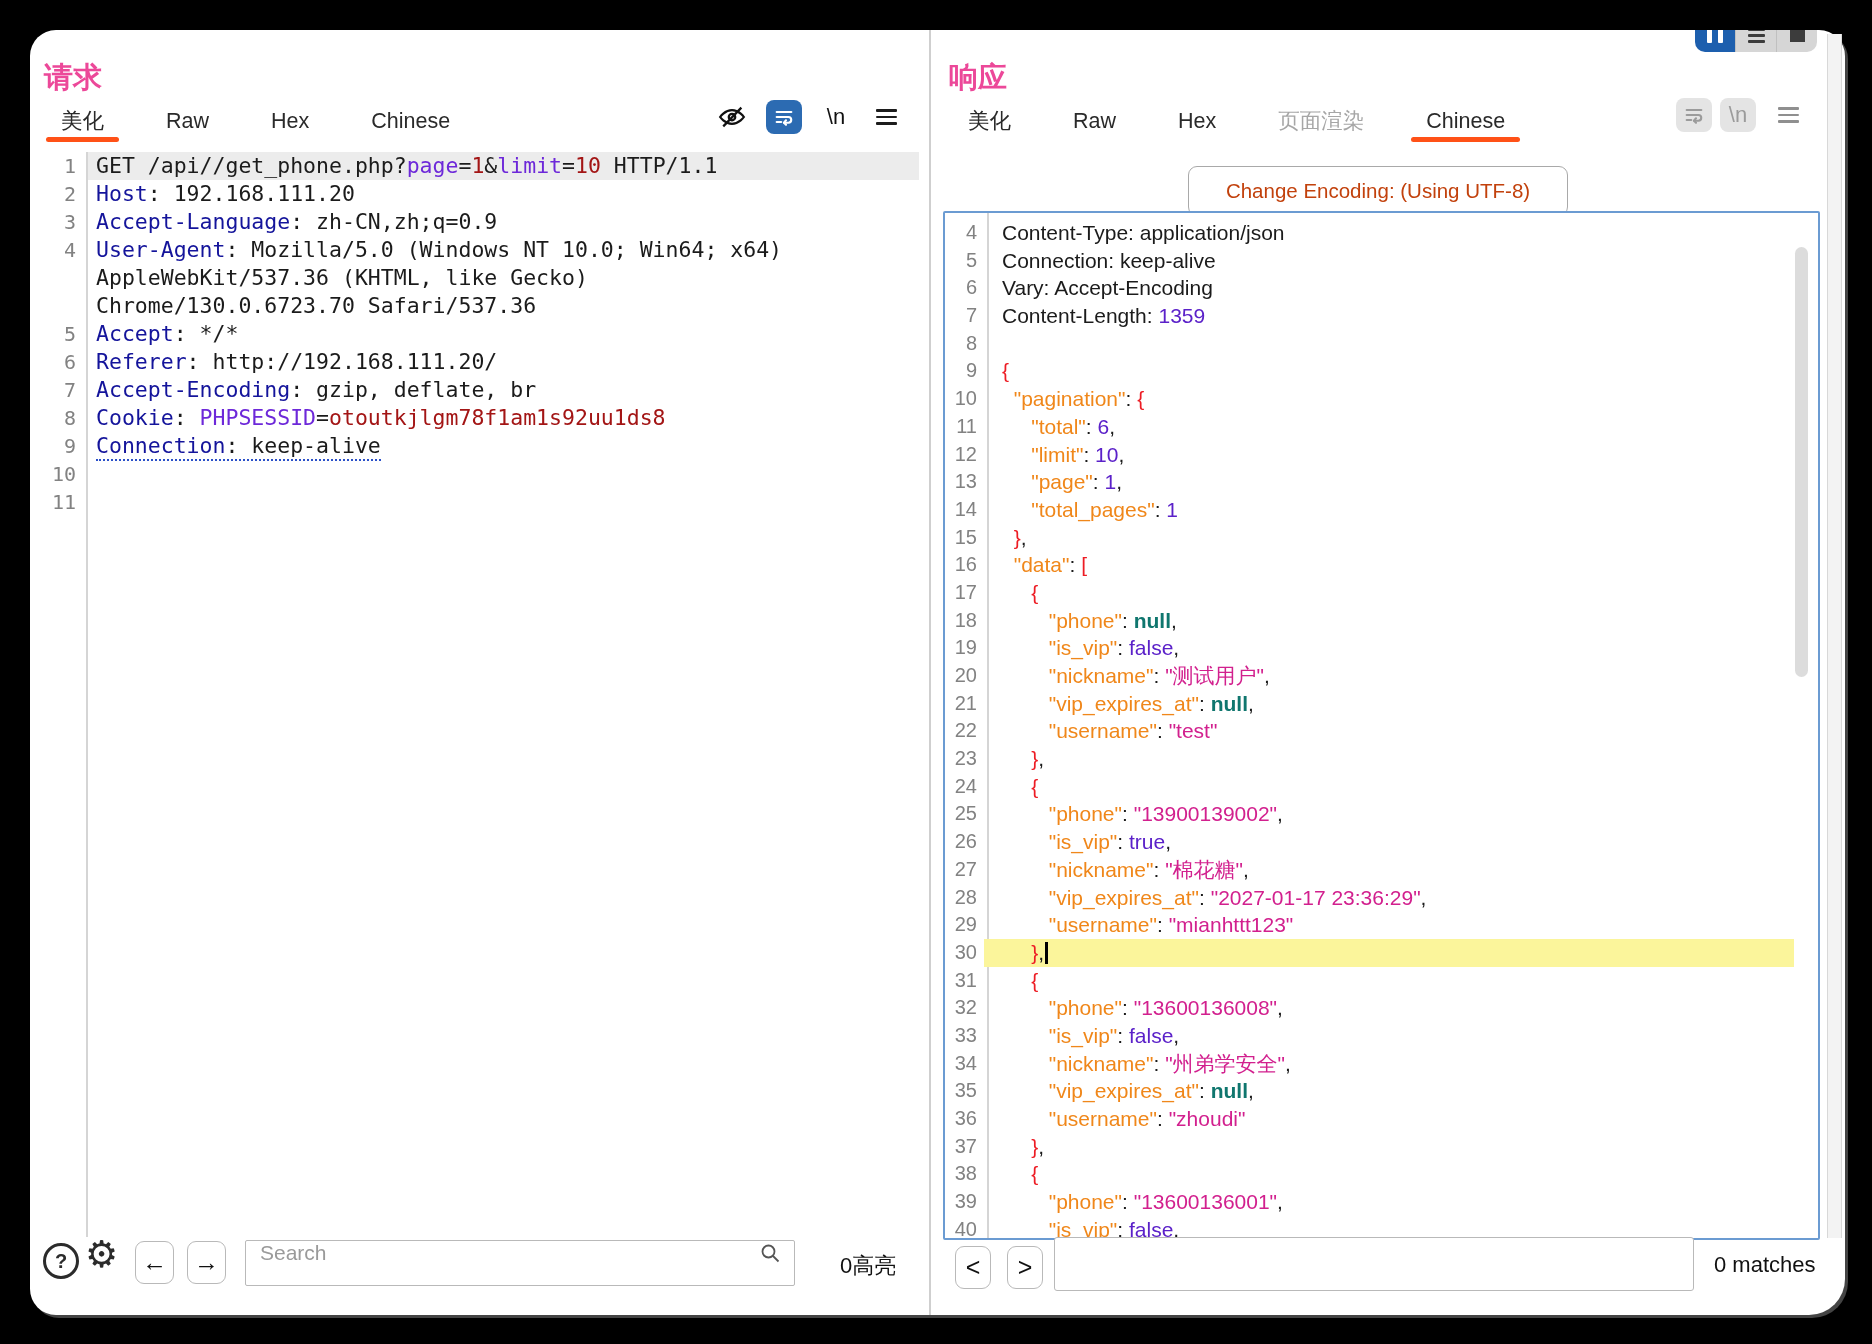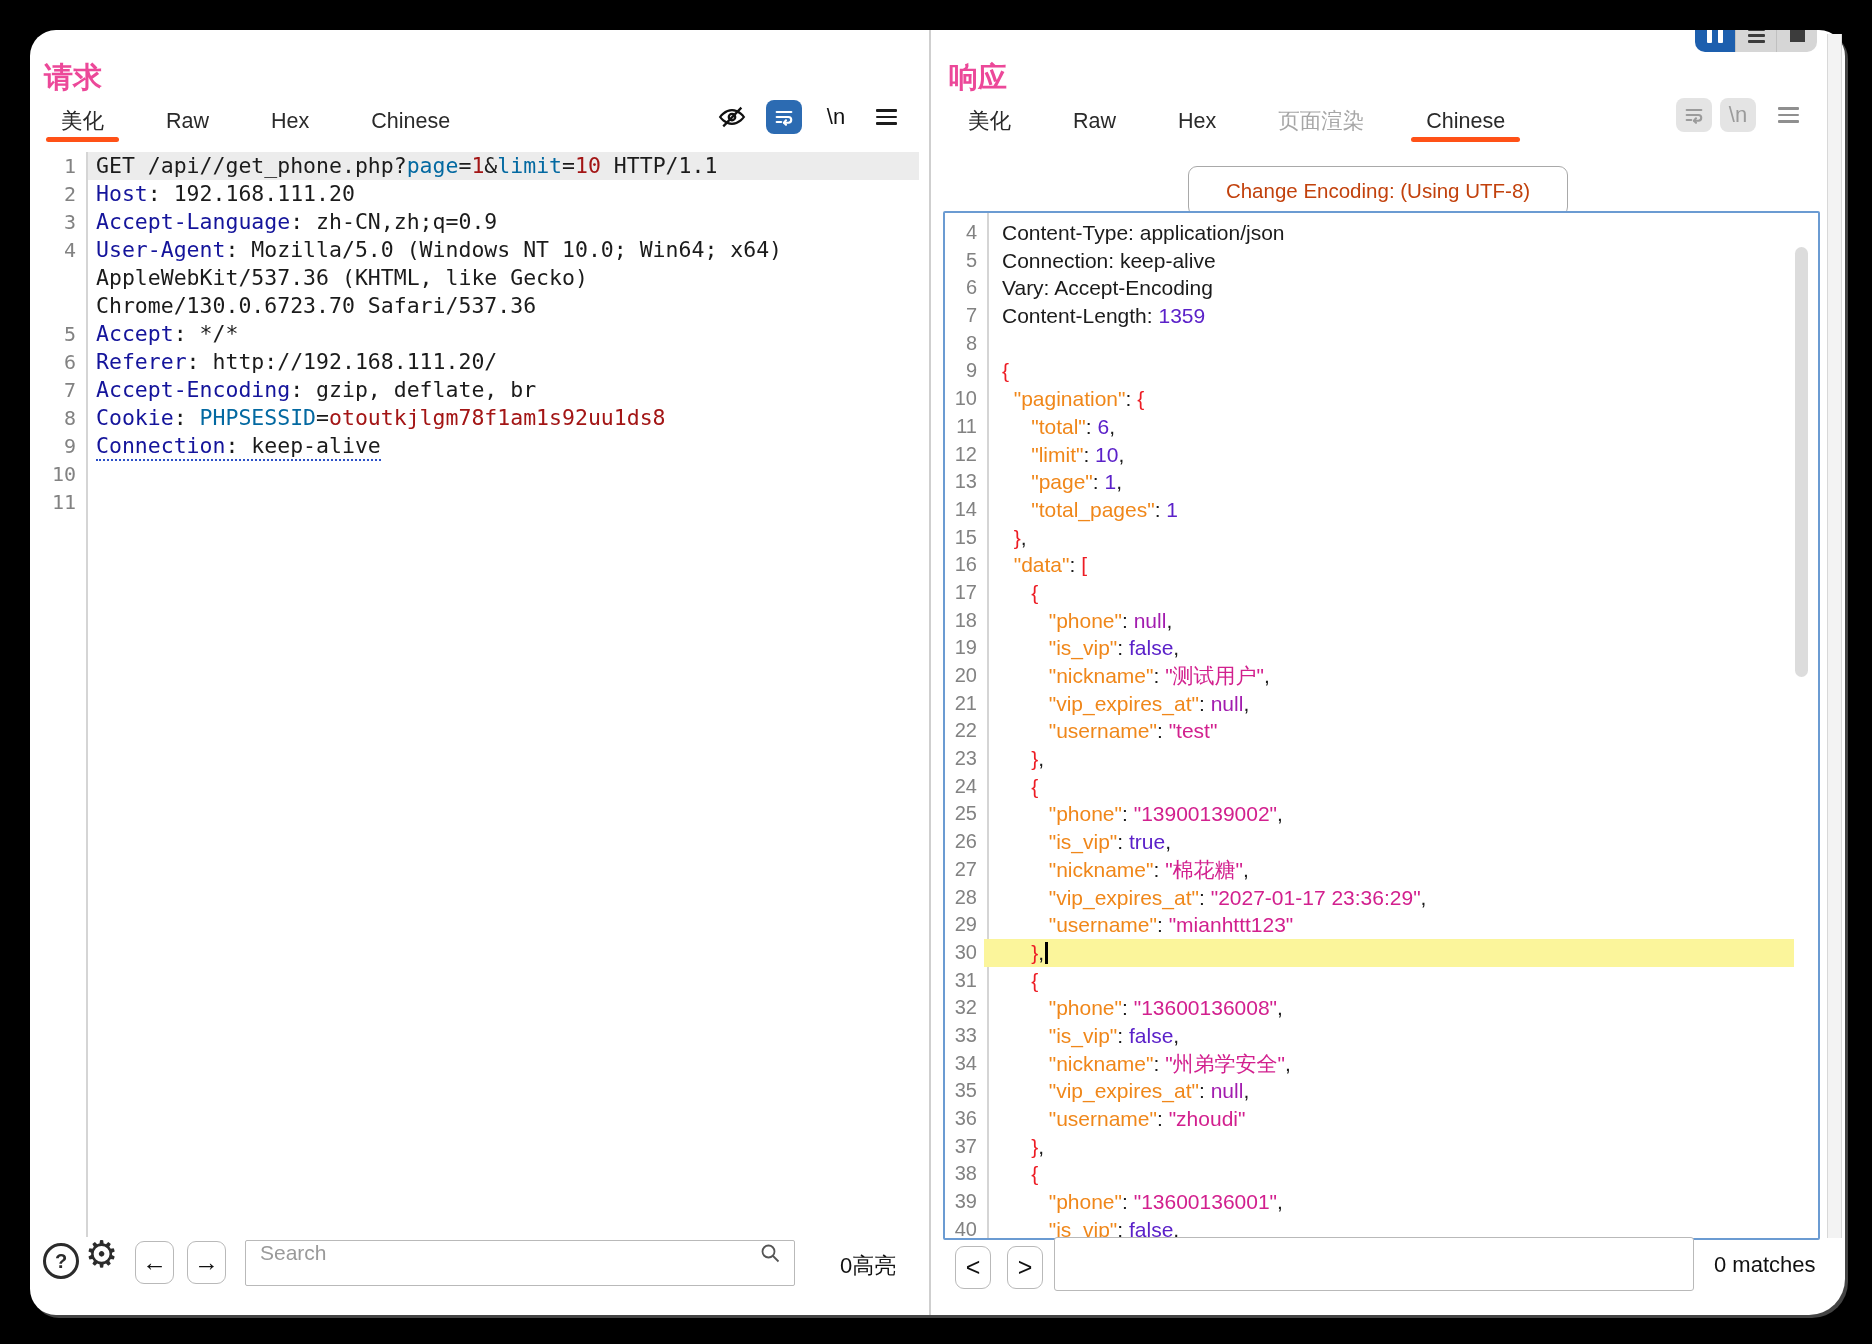--- a/index.html
+++ b/index.html
@@ -64,23 +64,23 @@
   .resp-box .code{padding-left:18px;font-size:21px;}
   .resp-box .row.hl .code{background:#fbf59b;}
   .cursor{display:inline-block;width:2.5px;height:22px;background:#000;vertical-align:-4px;margin-left:1px;}
 
   .scroll-thumb{position:absolute;right:10px;top:34px;width:13px;height:430px;background:#dcdcdc;
                 border-radius:7px;cursor:pointer;}
   .right-track{position:absolute;left:1797px;top:4px;width:13px;height:1204px;background:#f3f3f3;
                border-left:1px solid #d8d8d8;border-right:1px solid #d8d8d8;}
 
   
-  .c-t{color:#1b1b1b}.c-h{color:#14149b}.c-b{color:#0369a1}.c-r{color:#a31515}
+  .c-t{color:#1b1b1b}.c-h{color:#14149b}.c-b{color:#6d28d9}.c-r{color:#a31515}
   .c-key{color:#f0871a}.c-str{color:#d2208e}.c-num{color:#5b21c9}
-  .c-nul{color:#a21caf;font-weight:normal}.c-br{color:#ed1c24}
+  .c-nul{color:#0f766e;font-weight:bold}.c-br{color:#ed1c24}
 
   
   .enc-btn{position:absolute;left:1158px;top:136px;width:380px;height:50px;background:#fff;
            border:1.5px solid #a9a9a9;border-radius:9px;font-size:20.5px;color:#c2410c;
            display:flex;align-items:center;justify-content:center;cursor:pointer;}
 
   
   .circle-help{position:absolute;left:13px;top:1213px;width:30px;height:30px;border:3px solid #2b2b2b;
                border-radius:50%;display:flex;align-items:center;justify-content:center;
                font-size:20px;font-weight:700;color:#2b2b2b;cursor:pointer;}

